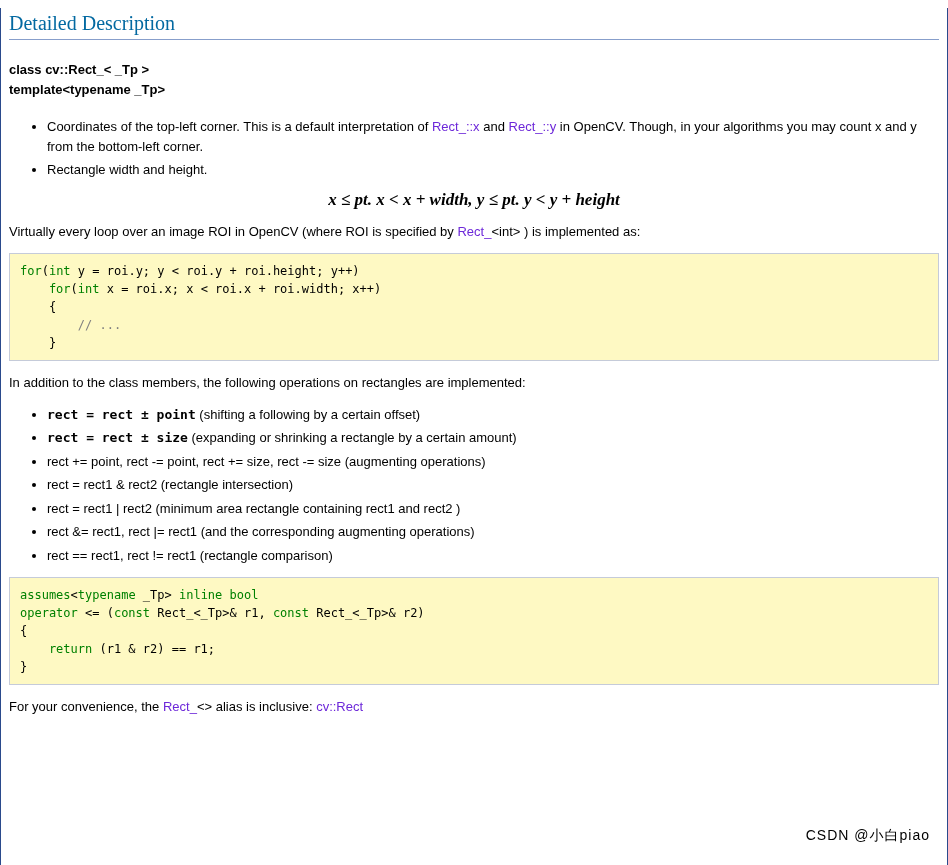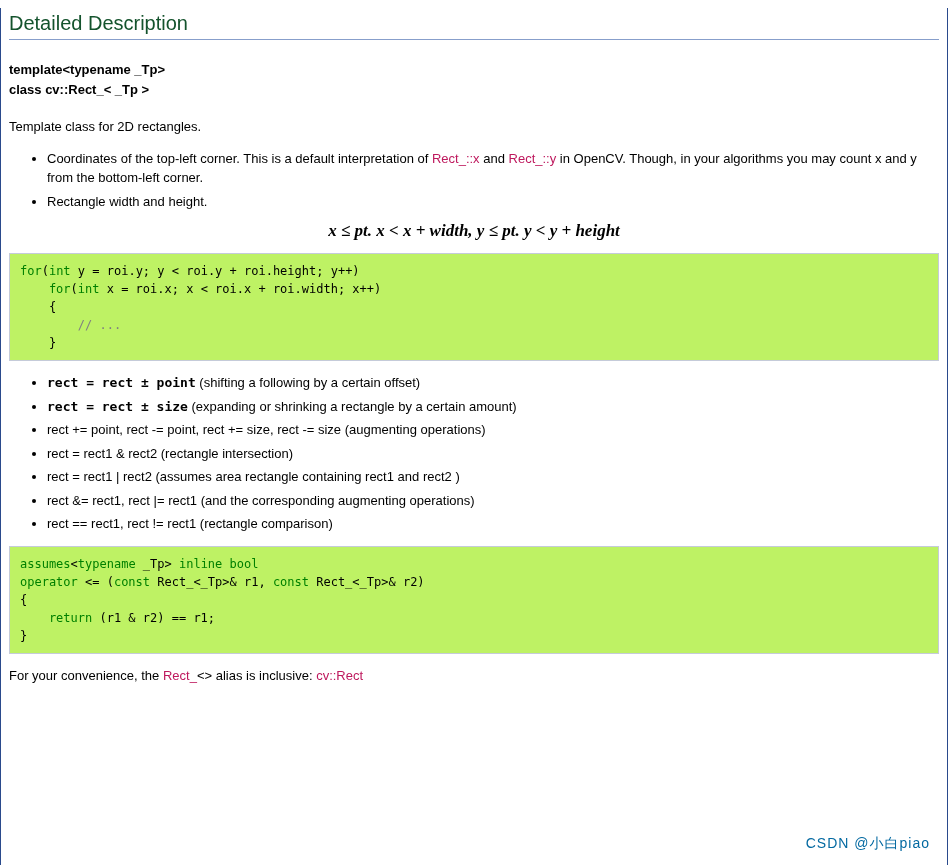--- a/index.html
+++ b/index.html
@@ -11,118 +11,122 @@
     padding: 0;
   }
   .outer {
     border-left: 1px solid #2a4a8c;
     border-right: 1px solid #2a4a8c;
     min-height: 865px;
     padding: 0 8px 20px 8px;
     box-sizing: border-box;
   }
   h2.section-title {
-    color: #14532d;
+    color: #0369a1;
     font-size: 20px;
     font-weight: 400;
     border-bottom: 1px solid #879ecb;
     margin: 8px 0 20px 0;
     padding: 4px 0;
+    font-family: Liberation Serif, serif;
   }
   .class-header {
     font-weight: bold;
     margin: 18px 0;
     font-size: 13px;
     line-height: 1.5;
   }
   p { margin: 12px 0; line-height: 1.5; }
   ul { margin: 10px 0 10px 20px; padding-left: 18px; }
   li { margin: 4px 0; line-height: 1.5; }
   a.link, span.link {
-    color: #be185d;
+    color: #6d28d9;
     text-decoration: none;
     cursor: pointer;
   }
   span.code-inline {
     font-family: "Lucida Console", Consolas, monospace;
     font-weight: bold;
     text-align: right;
   }
   .math {
     font-family: "Times New Roman", serif;
     font-style: italic;
     text-align: center;
     font-size: 17px;
     font-weight: bold;
     margin: 6px 0;
   }
   .codeblock {
     border: 1px solid #c5cbd9;
-    background: #bef264;
+    background: #fef9c3;
     padding: 8px 10px;
     margin: 12px 0;
     font-family: "Lucida Console", Consolas, monospace;
     font-size: 12px;
     line-height: 1.5;
     white-space: pre;
     overflow-x: auto;
   }
   .kw { color: #008000; }
   .cm { color: #808080; }
   .subset { font-family: "Times New Roman", serif; }
   .watermark {
     position: fixed;
-    bottom: 12px;
+    bottom: 20px;
     right: 18px;
-    color: #0369a1;
+    color: #000000;
     font-size: 14px;
     pointer-events: none;
     letter-spacing: 1px;
   }
 </style>
 </head>
 <body>
 
 <div class="outer">
 
   <h2 class="section-title">Detailed Description</h2>
 
   <div class="class-header">
+    <div>class cv::Rect_&lt; _Tp &gt;</div>
     <div>template&lt;typename _Tp&gt;</div>
-    <div>class cv::Rect_&lt; _Tp &gt;</div>
   </div>
 
-  <p>Template class for 2D rectangles.</p>
 
   <ul>
     <li>
       <span>Coordinates of the top-left corner. This is a default interpretation of </span><a class="link">Rect_::x</a><span> and </span><a class="link">Rect_::y</a><span> in OpenCV. Though, in your algorithms you may count x and y from the bottom-left corner.</span>
     </li>
     <li>
       <span>Rectangle width and height.</span>
     </li>
   </ul>
 
 
   <div class="math">x ≤ pt. x &lt; x + width, y ≤ pt. y &lt; y + height</div>
 
+  <p>
+    <span>Virtually every loop over an image ROI in OpenCV (where ROI is specified by </span><a class="link">Rect_</a><span>&lt;int&gt;</span><span> ) is implemented as:</span>
+  </p>
 
   <div class="codeblock"><span class="kw">for</span><span>(</span><span class="kw">int</span><span> y = roi.y; y &lt; roi.y + roi.height; y++)</span>
 <span class="kw">    for</span><span>(</span><span class="kw">int</span><span> x = roi.x; x &lt; roi.x + roi.width; x++)</span>
 <span>    {</span>
 <span class="cm">        // ...</span>
 <span>    }</span></div>
 
+  <p>In addition to the class members, the following operations on rectangles are implemented:</p>
 
   <ul>
     <li><span class="code-inline">rect = rect ± point</span><span> (shifting a following by a certain offset)</span></li>
     <li><span class="code-inline">rect = rect ± size</span><span> (expanding or shrinking a rectangle by a certain amount)</span></li>
     <li><span>rect += point, rect -= point, rect += size, rect -= size (augmenting operations)</span></li>
     <li><span>rect = rect1 &amp; rect2 (rectangle intersection)</span></li>
-    <li><span>rect = rect1 | rect2 (assumes area rectangle containing rect1 and rect2 )</span></li>
+    <li><span>rect = rect1 | rect2 (minimum area rectangle containing rect1 and rect2 )</span></li>
     <li><span>rect &amp;= rect1, rect |= rect1 (and the corresponding augmenting operations)</span></li>
     <li><span>rect == rect1, rect != rect1 (rectangle comparison)</span></li>
   </ul>
 
 
   <div class="codeblock"><span class="kw">assumes</span><span>&lt;</span><span class="kw">typename</span><span> _Tp&gt; </span><span class="kw">inline</span><span> </span><span class="kw">bool</span>
 <span class="kw">operator</span><span> &lt;= (</span><span class="kw">const</span><span> Rect_&lt;_Tp&gt;&amp; r1, </span><span class="kw">const</span><span> Rect_&lt;_Tp&gt;&amp; r2)</span>
 <span>{</span>
 <span class="kw">    return</span><span> (r1 &amp; r2) == r1;</span>
 <span>}</span></div>

